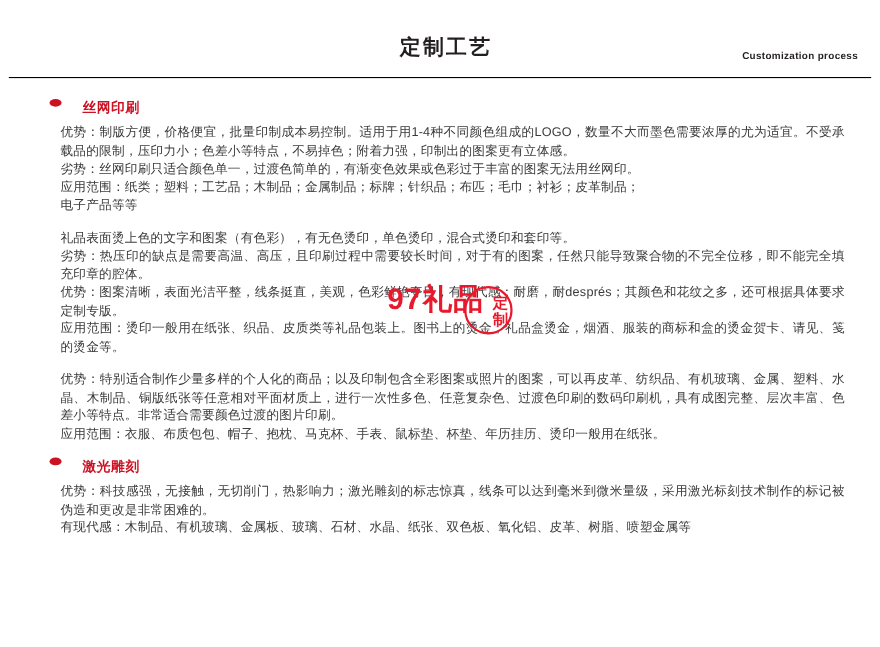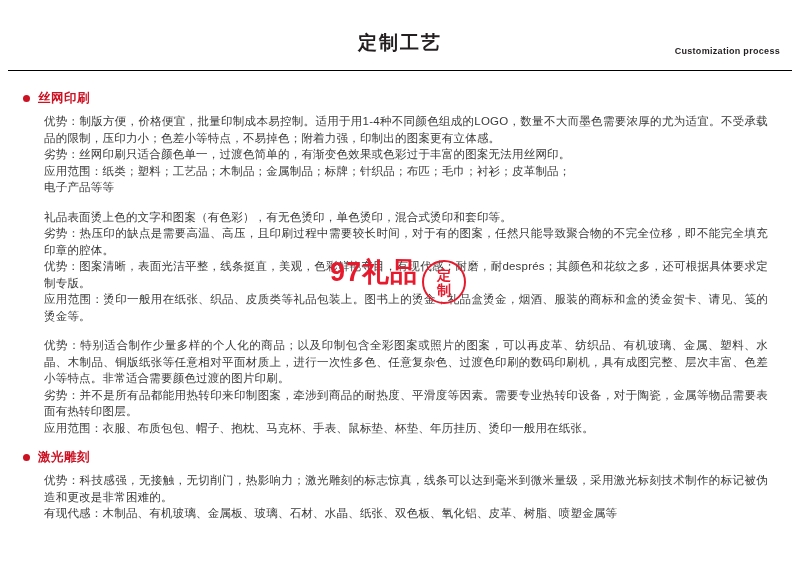--- a/index.html
+++ b/index.html
@@ -1,15 +1,15 @@
 <!DOCTYPE html>
 <html><head>
 <meta charset="utf-8">
 <style>
-  * { box-sizing: border-box; }
+  * { box-sizing: border-box; padding-left: 11px; }
   html, body {
     margin: 0; padding: 0;
     width: 800px; height: 588px;
     background: #ffffff;
     font-family: "Liberation Sans", sans-serif;
     color: #333333;
     overflow: hidden;
   }
   .page {
     position: relative;
@@ -51,21 +51,20 @@
   }
   
   .content {
     padding: 16px 14px 0 14px;
   }
   .section {
     margin-bottom: 13px;
   }
   .sec-head {
     display: flex;
-    align-items: center;
     margin-bottom: 6px;
   }
   .bullet {
     width: 7px; height: 7px;
     border-radius: 50%;
     background: #cc1122;
     margin-right: 8px;
     margin-left: 9px;
     flex: 0 0 auto;
   }
@@ -141,21 +140,20 @@
 
     <div class="section">
       <div class="para">礼品表面烫上色的文字和图案（有色彩），有无色烫印，单色烫印，混合式烫印和套印等。</div>
       <div class="para">劣势：热压印的缺点是需要高温、高压，且印刷过程中需要较长时间，对于有的图案，任然只能导致聚合物的不完全位移，即不能完全填充印章的腔体。</div>
       <div class="para">优势：图案清晰，表面光洁平整，线条挺直，美观，色彩鲜艳夺目，有现代感；耐磨，耐després；其颜色和花纹之多，还可根据具体要求定制专版。</div>
       <div class="para">应用范围：烫印一般用在纸张、织品、皮质类等礼品包装上。图书上的烫金，礼品盒烫金，烟酒、服装的商标和盒的烫金贺卡、请见、笺的烫金等。</div>
     </div>
 
     <div class="section">
       <div class="para">优势：特别适合制作少量多样的个人化的商品；以及印制包含全彩图案或照片的图案，可以再皮革、纺织品、有机玻璃、金属、塑料、水晶、木制品、铜版纸张等任意相对平面材质上，进行一次性多色、任意复杂色、过渡色印刷的数码印刷机，具有成图完整、层次丰富、色差小等特点。非常适合需要颜色过渡的图片印刷。</div>
-      <div class="para">劣势：并不是所有品都能用热转印来印制图案，牵涉到商品的耐热度、平滑度等因素。需要专业热转印设备，对于陶瓷，金属等物品需要表面有热转印图层。</div>
       <div class="para">应用范围：衣服、布质包包、帽子、抱枕、马克杯、手表、鼠标垫、杯垫、年历挂历、烫印一般用在纸张。</div>
     </div>
 
     <div class="section">
       <div class="sec-head">
         <span class="bullet"></span>
         <span class="sec-title">激光雕刻</span>
       </div>
       <div class="para">优势：科技感强，无接触，无切削门，热影响力；激光雕刻的标志惊真，线条可以达到毫米到微米量级，采用激光标刻技术制作的标记被伪造和更改是非常困难的。</div>
       <div class="para">有现代感：木制品、有机玻璃、金属板、玻璃、石材、水晶、纸张、双色板、氧化铝、皮革、树脂、喷塑金属等</div>

